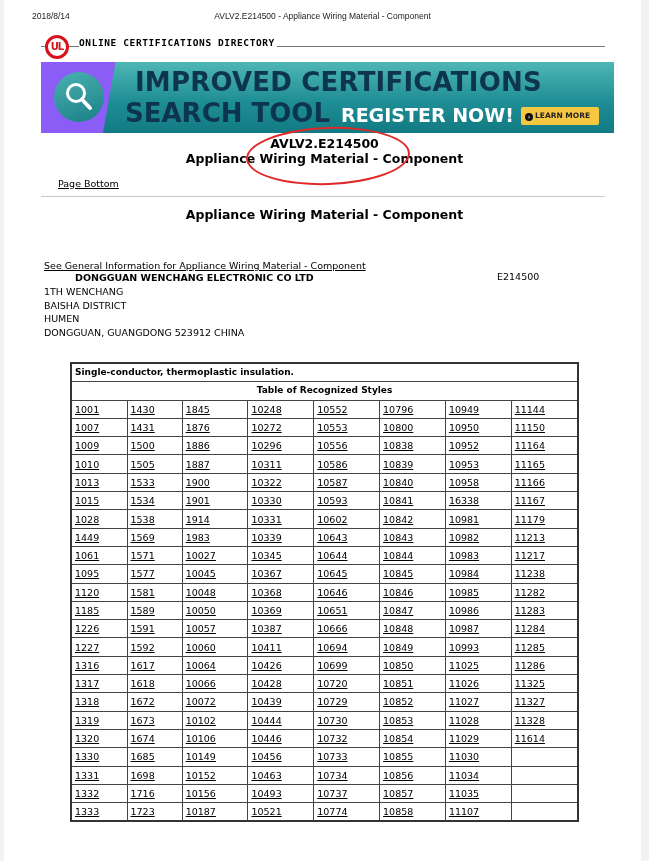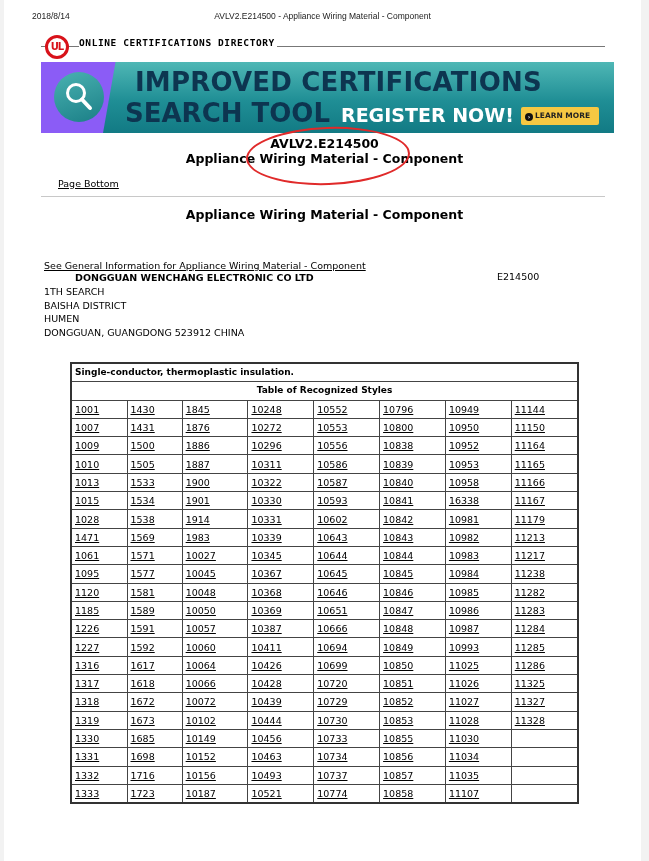--- a/index.html
+++ b/index.html
@@ -134,21 +134,21 @@
 </div>
 <div class="red-ellipse"></div>
 
 <a class="page-bottom-link">Page Bottom</a>
 <div class="hr"></div>
 <div class="section-title">Appliance Wiring Material - Component</div>
 <a class="general-link">See General Information for Appliance Wiring Material - Component</a>
 
 <div class="company">
   <div class="name">DONGGUAN WENCHANG ELECTRONIC CO LTD</div>
-  <div>1TH SEARCH</div>
+  <div>1TH WENCHANG</div>
   <div>BAISHA DISTRICT</div>
   <div>HUMEN</div>
   <div>DONGGUAN, GUANGDONG 523912 CHINA</div>
 </div>
 <div class="file-no">E214500</div>
 
 <table class="styles-table">
   <tbody id="styles-body">
     <tr>
         <td colspan="8" class="sub-cell">Single-conductor, thermoplastic insulation.</td>
@@ -220,21 +220,21 @@
         <td><a>1028</a></td>
         <td><a>1538</a></td>
         <td><a>1914</a></td>
         <td><a>10331</a></td>
         <td><a>10602</a></td>
         <td><a>10842</a></td>
         <td><a>10981</a></td>
         <td><a>11179</a></td>
       </tr>
       <tr>
-        <td><a>1471</a></td>
+        <td><a>1449</a></td>
         <td><a>1569</a></td>
         <td><a>1983</a></td>
         <td><a>10339</a></td>
         <td><a>10643</a></td>
         <td><a>10843</a></td>
         <td><a>10982</a></td>
         <td><a>11213</a></td>
       </tr>
       <tr>
         <td><a>1061</a></td>
@@ -330,20 +330,30 @@
         <td><a>1319</a></td>
         <td><a>1673</a></td>
         <td><a>10102</a></td>
         <td><a>10444</a></td>
         <td><a>10730</a></td>
         <td><a>10853</a></td>
         <td><a>11028</a></td>
         <td><a>11328</a></td>
       </tr>
       <tr>
+        <td><a>1320</a></td>
+        <td><a>1674</a></td>
+        <td><a>10106</a></td>
+        <td><a>10446</a></td>
+        <td><a>10732</a></td>
+        <td><a>10854</a></td>
+        <td><a>11029</a></td>
+        <td><a>11614</a></td>
+      </tr>
+      <tr>
         <td><a>1330</a></td>
         <td><a>1685</a></td>
         <td><a>10149</a></td>
         <td><a>10456</a></td>
         <td><a>10733</a></td>
         <td><a>10855</a></td>
         <td><a>11030</a></td>
         <td></td>
       </tr>
       <tr>

